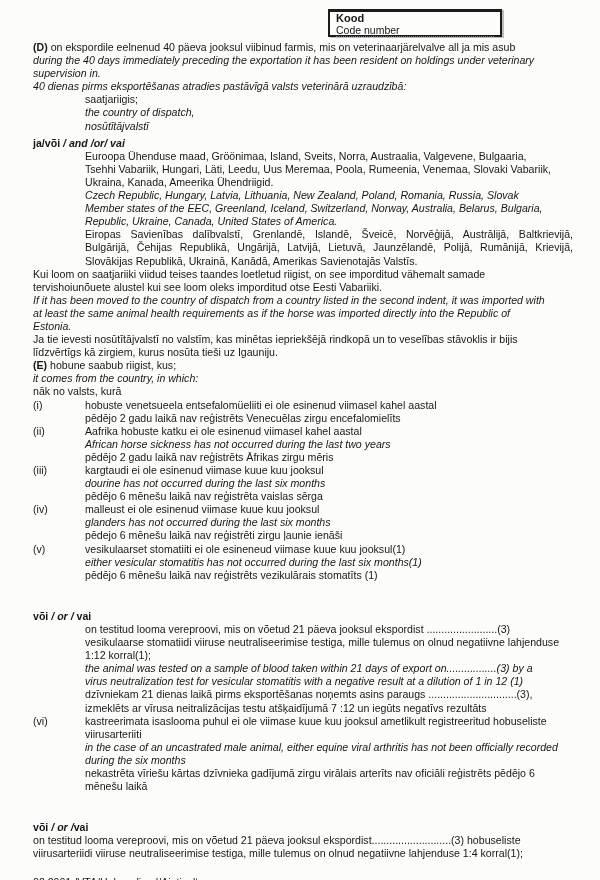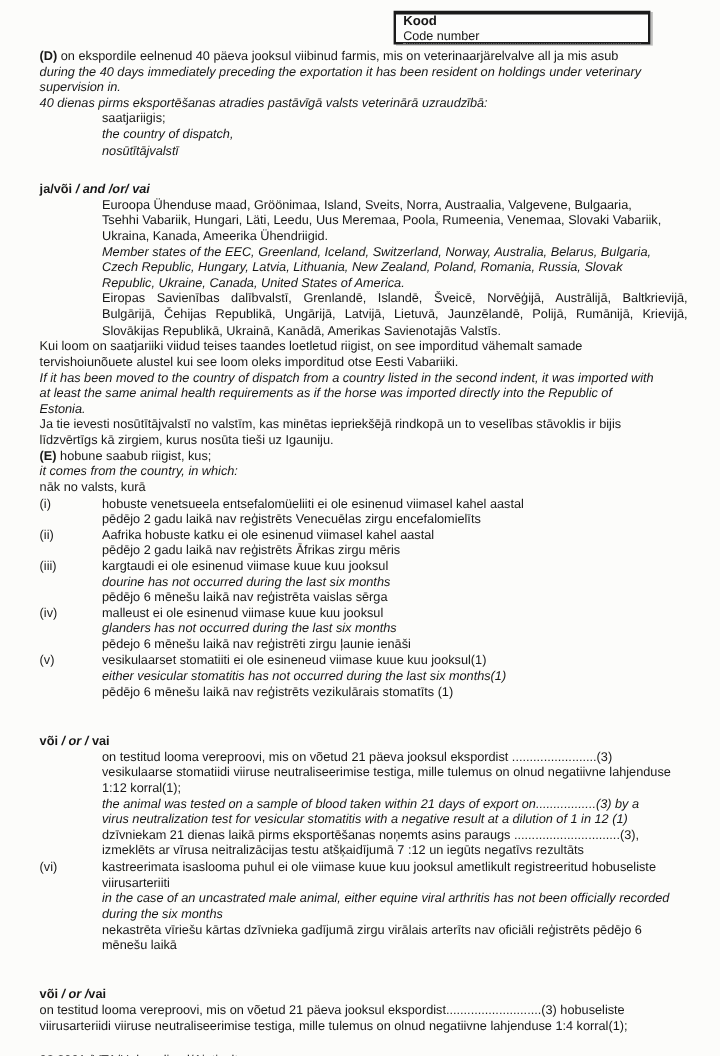--- a/index.html
+++ b/index.html
@@ -4,37 +4,37 @@
 <style>
   html,body{margin:0;padding:0}
   body{
     width:600px;height:880px;position:relative;overflow:hidden;
     background:#fcfcfa;color:#171717;
     font-family:"Liberation Sans",sans-serif;
     font-size:10.6px;
     -webkit-font-smoothing:antialiased;
   }
   .code-box{
-    position:absolute;left:328px;top:9px;width:214px;height:28px;
+    position:absolute;left:328px;top:9px;width:174px;height:28px;
     border:2px solid #1b1b1b;border-top-width:3px;box-sizing:border-box;
     background:#fdfdfc;padding:1px 6px;
     box-shadow:2px 1px 0 rgba(0,0,0,.25);
   }
   .code-box .et{font-weight:bold;font-size:11px;line-height:11.5px}
   .code-box .en{font-size:10.5px;line-height:11.5px;border-bottom:1px dotted #777}
   .doc{position:absolute;left:33px;top:41px;width:540px}
   .line{line-height:13.1px;min-height:13.1px;white-space:nowrap}
   .ind1{padding-left:52px}
   .lbl{display:inline-block;width:52px;margin-left:-52px;vertical-align:top}
   .r{font-style:normal;font-weight:400}
   .it{font-style:italic}
   .b{font-weight:700}
   .bi{font-weight:700;font-style:italic}
   .just{white-space:normal;text-align:justify;text-align-last:justify}
-  .g1{margin-top:19px}
+  .g1{margin-top:4px}
   .g2{margin-top:28px}
   .footer-line{margin-top:16px;line-height:13px}
 </style>
 </head>
 <body>
 
 <div class="code-box">
   <div class="et">Kood</div>
   <div class="en">Code number</div>
 </div>
@@ -45,39 +45,40 @@
       <div class="line ind0"><span class="it">during the 40 days immediately preceding the exportation it has been resident on holdings under veterinary</span></div>
       <div class="line ind0"><span class="it">supervision in.</span></div>
       <div class="line ind0"><span class="it">40 dienas pirms eksportēšanas atradies pastāvīgā valsts veterinārā uzraudzībā:</span></div>
       <div class="line ind1"><span class="r">saatjariigis;</span></div>
       <div class="line ind1"><span class="it">the country of dispatch,</span></div>
       <div class="line ind1"><span class="it">nosūtītājvalstī</span></div>
       <div class="line ind0 g1"><span class="b">ja/või </span><span class="bi">/ and /or/ vai</span></div>
       <div class="line ind1"><span class="r">Euroopa Ühenduse maad, Gröönimaa, Island, Sveits, Norra, Austraalia, Valgevene, Bulgaaria,</span></div>
       <div class="line ind1"><span class="r">Tsehhi Vabariik, Hungari, Läti, Leedu, Uus Meremaa, Poola, Rumeenia, Venemaa, Slovaki Vabariik,</span></div>
       <div class="line ind1"><span class="r">Ukraina, Kanada, Ameerika Ühendriigid.</span></div>
+      <div class="line ind1"><span class="it">Czech Republic, Hungary, Latvia, Lithuania, New Zealand, Poland, Romania, Russia, Slovak</span></div>
       <div class="line ind1"><span class="it">Member states of the EEC, Greenland, Iceland, Switzerland, Norway, Australia, Belarus, Bulgaria,</span></div>
-      <div class="line ind1"><span class="it">Czech Republic, Hungary, Latvia, Lithuania, New Zealand, Poland, Romania, Russia, Slovak</span></div>
       <div class="line ind1"><span class="it">Republic, Ukraine, Canada, United States of America.</span></div>
       <div class="line ind1 just"><span class="r">Eiropas Savienības dalībvalstī, Grenlandē, Islandē, Šveicē, Norvēģijā, Austrālijā, Baltkrievijā,</span></div>
       <div class="line ind1 just"><span class="r">Bulgārijā, Čehijas Republikā, Ungārijā, Latvijā, Lietuvā, Jaunzēlandē, Polijā, Rumānijā, Krievijā,</span></div>
       <div class="line ind1"><span class="r">Slovākijas Republikā, Ukrainā, Kanādā, Amerikas Savienotajās Valstīs.</span></div>
       <div class="line ind0"><span class="r">Kui loom on saatjariiki viidud teises taandes loetletud riigist, on see imporditud vähemalt samade</span></div>
       <div class="line ind0"><span class="r">tervishoiunõuete alustel kui see loom oleks imporditud otse Eesti Vabariiki.</span></div>
       <div class="line ind0"><span class="it">If it has been moved to the country of dispatch from a country listed in the second indent, it was imported with</span></div>
       <div class="line ind0"><span class="it">at least the same animal health requirements as if the horse was imported directly into the Republic of</span></div>
       <div class="line ind0"><span class="it">Estonia.</span></div>
       <div class="line ind0"><span class="r">Ja tie ievesti nosūtītājvalstī no valstīm, kas minētas iepriekšējā rindkopā un to veselības stāvoklis ir bijis</span></div>
       <div class="line ind0"><span class="r">līdzvērtīgs kā zirgiem, kurus nosūta tieši uz Igauniju.</span></div>
       <div class="line ind0"><span class="b">(E)</span><span class="r"> hobune saabub riigist, kus;</span></div>
       <div class="line ind0"><span class="it">it comes from the country, in which:</span></div>
       <div class="line ind0"><span class="r">nāk no valsts, kurā</span></div>
       <div class="line ind1"><span class="lbl r">(i)</span><span class="r">hobuste venetsueela entsefalomüeliiti ei ole esinenud viimasel kahel aastal</span></div>
       <div class="line ind1"><span class="r">pēdējo 2 gadu laikā nav reģistrēts Venecuēlas zirgu encefalomielīts</span></div>
       <div class="line ind1"><span class="lbl r">(ii)</span><span class="r">Aafrika hobuste katku ei ole esinenud viimasel kahel aastal</span></div>
+      <div class="line ind1"><span class="it">African horse sickness has not occurred during the last two years</span></div>
       <div class="line ind1"><span class="r">pēdējo 2 gadu laikā nav reģistrēts Āfrikas zirgu mēris</span></div>
       <div class="line ind1"><span class="lbl r">(iii)</span><span class="r">kargtaudi ei ole esinenud viimase kuue kuu jooksul</span></div>
       <div class="line ind1"><span class="it">dourine has not occurred during the last six months</span></div>
       <div class="line ind1"><span class="r">pēdējo 6 mēnešu laikā nav reģistrēta vaislas sērga</span></div>
       <div class="line ind1"><span class="lbl r">(iv)</span><span class="r">malleust ei ole esinenud viimase kuue kuu jooksul</span></div>
       <div class="line ind1"><span class="it">glanders has not occurred during the last six months</span></div>
       <div class="line ind1"><span class="r">pēdejo 6 mēnešu laikā nav reģistrēti zirgu ļaunie ienāši</span></div>
       <div class="line ind1"><span class="lbl r">(v)</span><span class="r">vesikulaarset stomatiiti ei ole esineneud viimase kuue kuu jooksul(1)</span></div>
       <div class="line ind1"><span class="it">either vesicular stomatitis has not occurred during the last six months(1)</span></div>
       <div class="line ind1"><span class="r">pēdējo 6 mēnešu laikā nav reģistrēts vezikulārais stomatīts (1)</span></div>

